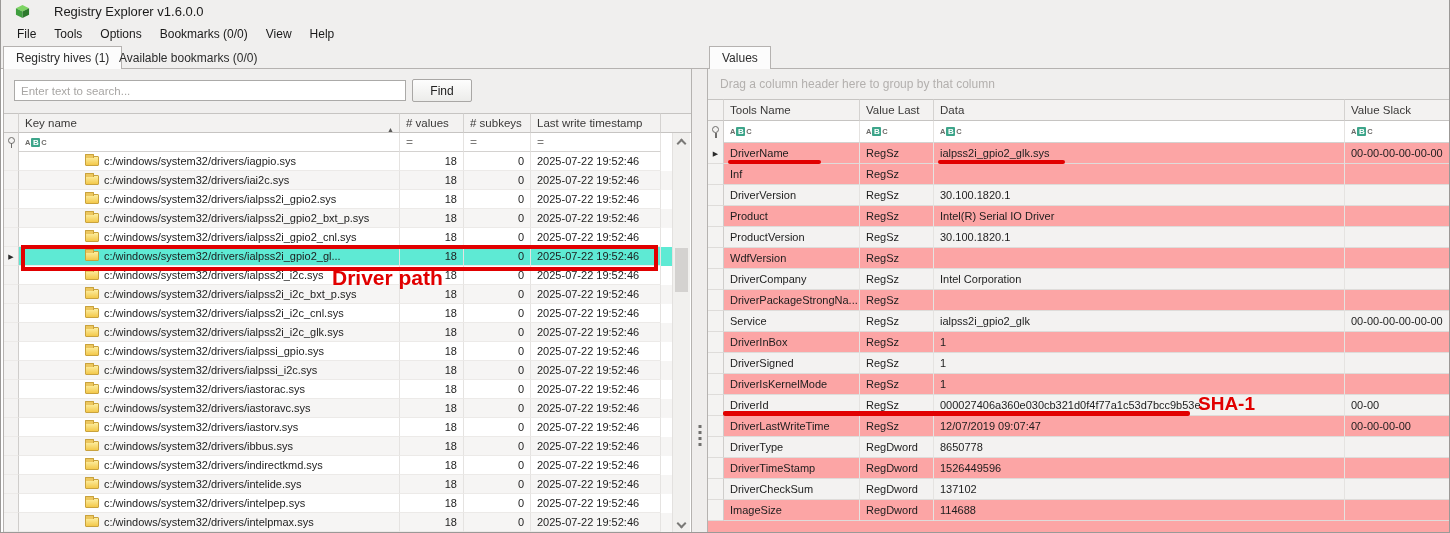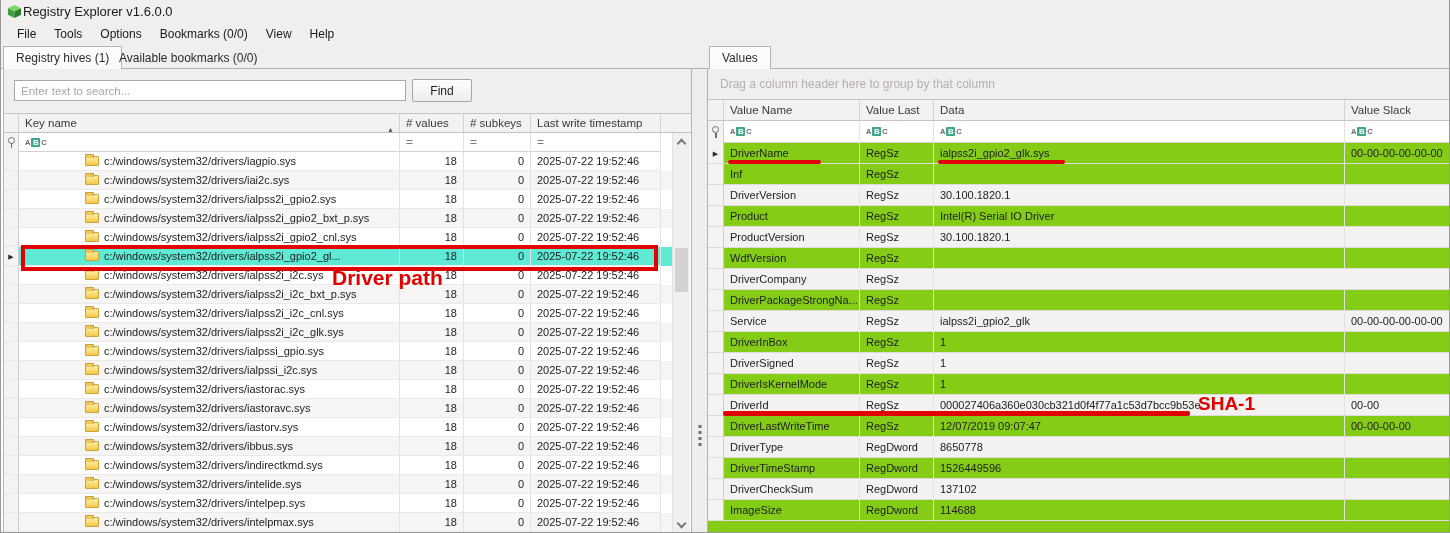--- a/index.html
+++ b/index.html
@@ -3,21 +3,21 @@
 <meta charset="utf-8">
 <style>
   *{box-sizing:border-box;margin:0;padding:0}
   html,body{background:#fff}
   body{font-family:"Liberation Sans",sans-serif;color:#1d1d1d}
   #win{position:relative;width:1450px;height:533px;background:#fff;overflow:hidden;
        border-left:1px solid #9b9997;border-right:1px solid #9b9997;border-bottom:1px solid #9b9997}
 
   
   .titlebar{position:absolute;left:0;top:0;width:100%;height:22px;background:#f0efee;
-            display:flex;align-items:center;padding-left:6px;gap:1px}
+            display:flex;align-items:center;padding-left:14px;gap:24px}
   .titlebar .ttl{font-size:13px;color:#1a1a1a}
   .appicon{width:15px;height:15px;display:inline-block}
 
   
   .menubar{position:absolute;left:0;top:22px;width:100%;height:23px;background:#f0efee;
            display:flex;align-items:center;padding-left:7px}
   .menubar .mi{font-size:12px;color:#1a1a1a;padding:3px 9px;cursor:default}
 
   
   .tabstrip{position:absolute;left:0;top:45px;width:100%;height:24px;background:#f0efee;
@@ -29,21 +29,21 @@
   #tab-bookmarks{left:106px}
   #tab-values{left:708px}
 
   
   #left-panel{position:absolute;left:2px;top:69px;width:689px;height:464px;background:#fff;
               border-left:1px solid #b5b2b0;border-right:1px solid #b5b2b0;overflow:hidden}
   #splitter{position:absolute;left:691px;top:69px;width:15px;height:464px;background:#efedec}
   #splitter .dots{position:absolute;left:50%;top:356px;transform:translateX(-50%);
                   display:flex;flex-direction:column;gap:3px}
   #splitter .dots i{width:3px;height:3px;background:#71706e;display:block}
-  #right-panel{position:absolute;left:706px;top:69px;width:744px;height:464px;background:#84cc16;
+  #right-panel{position:absolute;left:706px;top:69px;width:744px;height:464px;background:#fca5a5;
                border-left:1px solid #b5b2b0;border-right:1px solid #b5b2b0;overflow:hidden}
 
   
   .search-area{position:absolute;left:0;top:0;width:100%;height:44px;background:#f0efee}
   #search-input{position:absolute;left:10px;top:11px;width:392px;height:21px;border:1px solid #abaaa8;
                 background:#fff;font-family:"Liberation Sans",sans-serif;font-size:11.5px;padding:0 6px;color:#333}
   #search-input::placeholder{color:#a8a6a4}
   #find-btn{position:absolute;left:408px;top:10px;width:60px;height:23px;border:1px solid #a9a7a5;
             background:linear-gradient(#fdfdfd,#ececea);font-family:"Liberation Sans",sans-serif;
             font-size:12px;color:#222;border-radius:2px}
@@ -382,21 +382,21 @@
         <i></i>
       </span>
   </div>
 
   <div id="right-panel">
     <div id="groupby">
       <span>Drag a column header here to group by that column</span>
     </div>
     <div class="rh-row">
       <div class="hdr-cell rg-w"></div>
-      <div class="hdr-cell nc-w">Value Name</div>
+      <div class="hdr-cell nc-w">Tools Name</div>
       <div class="hdr-cell yc-w">Value Last</div>
       <div class="hdr-cell dc-w">Data</div>
       <div class="hdr-cell kc2-w">Value Slack</div>
     </div>
     <div class="rf-row">
       <div class="gutter rg-w">
           <span class="pin"></span>
         </div>
       <div class="flt-cell nc-w">
         <span class="abc">
@@ -469,20 +469,21 @@
           <div class="gutter rg-w"></div>
           <div class="rc nc-w">WdfVersion</div>
           <div class="rc yc-w">RegSz</div>
           <div class="rc dc-w"></div>
           <div class="rc kc2-w"></div>
         </div>
         <div class="rrow alt">
           <div class="gutter rg-w"></div>
           <div class="rc nc-w">DriverCompany</div>
           <div class="rc yc-w">RegSz</div>
+          <div class="rc dc-w">Intel Corporation</div>
           <div class="rc kc2-w"></div>
         </div>
         <div class="rrow">
           <div class="gutter rg-w"></div>
           <div class="rc nc-w">DriverPackageStrongNa...</div>
           <div class="rc yc-w">RegSz</div>
           <div class="rc dc-w"></div>
           <div class="rc kc2-w"></div>
         </div>
         <div class="rrow alt">

